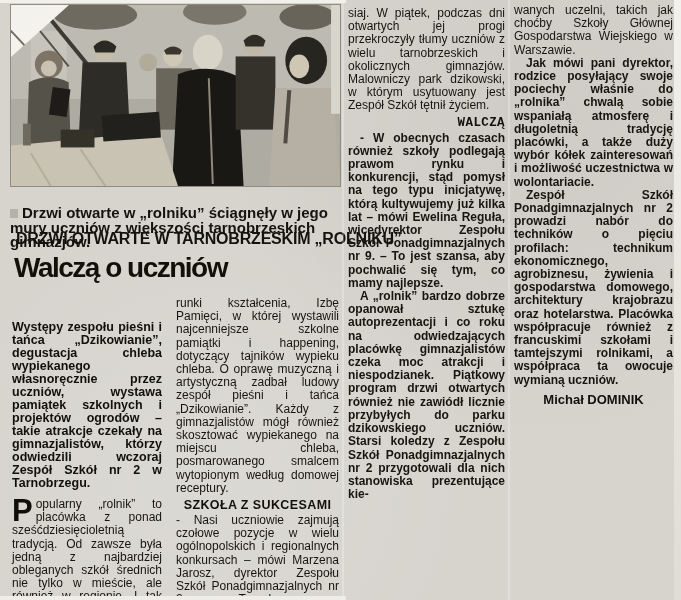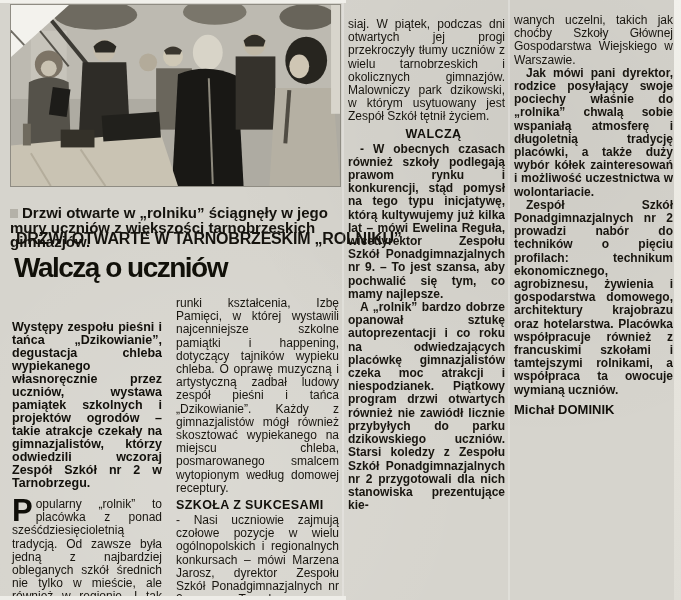--- a/index.html
+++ b/index.html
@@ -50,45 +50,45 @@
   }
   .headline{
     position:absolute;left:10px;top:238px;width:340px;margin:4px;
     font-size:28px;font-weight:900;letter-spacing:-1.5px;color:#111009;
     line-height:52px;white-space:nowrap;
   }
   
   .col{position:absolute;}
   .col1{left:12px;top:301px;width:150px;margin-top:20px;}
   .col2{left:176px;top:297px;width:163px;}
-  .col3{left:348px;top:18px;width:157px;}
-  .col4{left:514px;top:14px;width:159px;}
+  .col3{left:348px;top:7px;width:157px;}
+  .col4{left:514px;top:4px;width:159px;}
   p{margin:0;}
   .body{
     font-size:12px;line-height:13.2px;text-align:justify;color:#18150f;
     hyphens:auto;
   }
   .indent{text-indent:12px;font-weight:bold;}
   .lead{
     font-weight:bold;font-size:12.5px;line-height:13px;
     text-align:justify;color:#12100b;
   }
   .gap{height:8px;}
   .dropcap{
     float:left;font-size:31px;line-height:25px;font-weight:900;
     padding-right:3px;color:#0f0e09;
   }
   .subhead{
     margin:3px 0 2px 0;font-size:12.5px;font-weight:bold;color:#12100b;
     letter-spacing:.4px;
   }
-  .subhead.centered{text-align:left;}
-  .subhead .line{display:block;line-height:14px;padding-left:14px;text-align:center;}
+  .subhead.centered{text-align:center;}
+  .subhead .line{display:block;line-height:14px;padding-left:14px;text-align:right;font-family:Liberation Mono, monospace;}
   .byline{
-    margin-top:5px;font-size:13px;font-weight:bold;text-align:left;color:#12100b;
+    margin-top:5px;font-size:13px;font-weight:bold;text-align:center;color:#12100b;
   }
   
   .edge-right{
     position:absolute;right:0;top:0;width:7px;height:600px;
     background:linear-gradient(to bottom,#f2f1ec 0%,#e9e7e0 45%,#dfddd6 100%);
   }
   .edge-bottom{
     position:absolute;left:0;bottom:0;width:346px;height:4px;background:#eeede8;
   }
   .edge-top{

